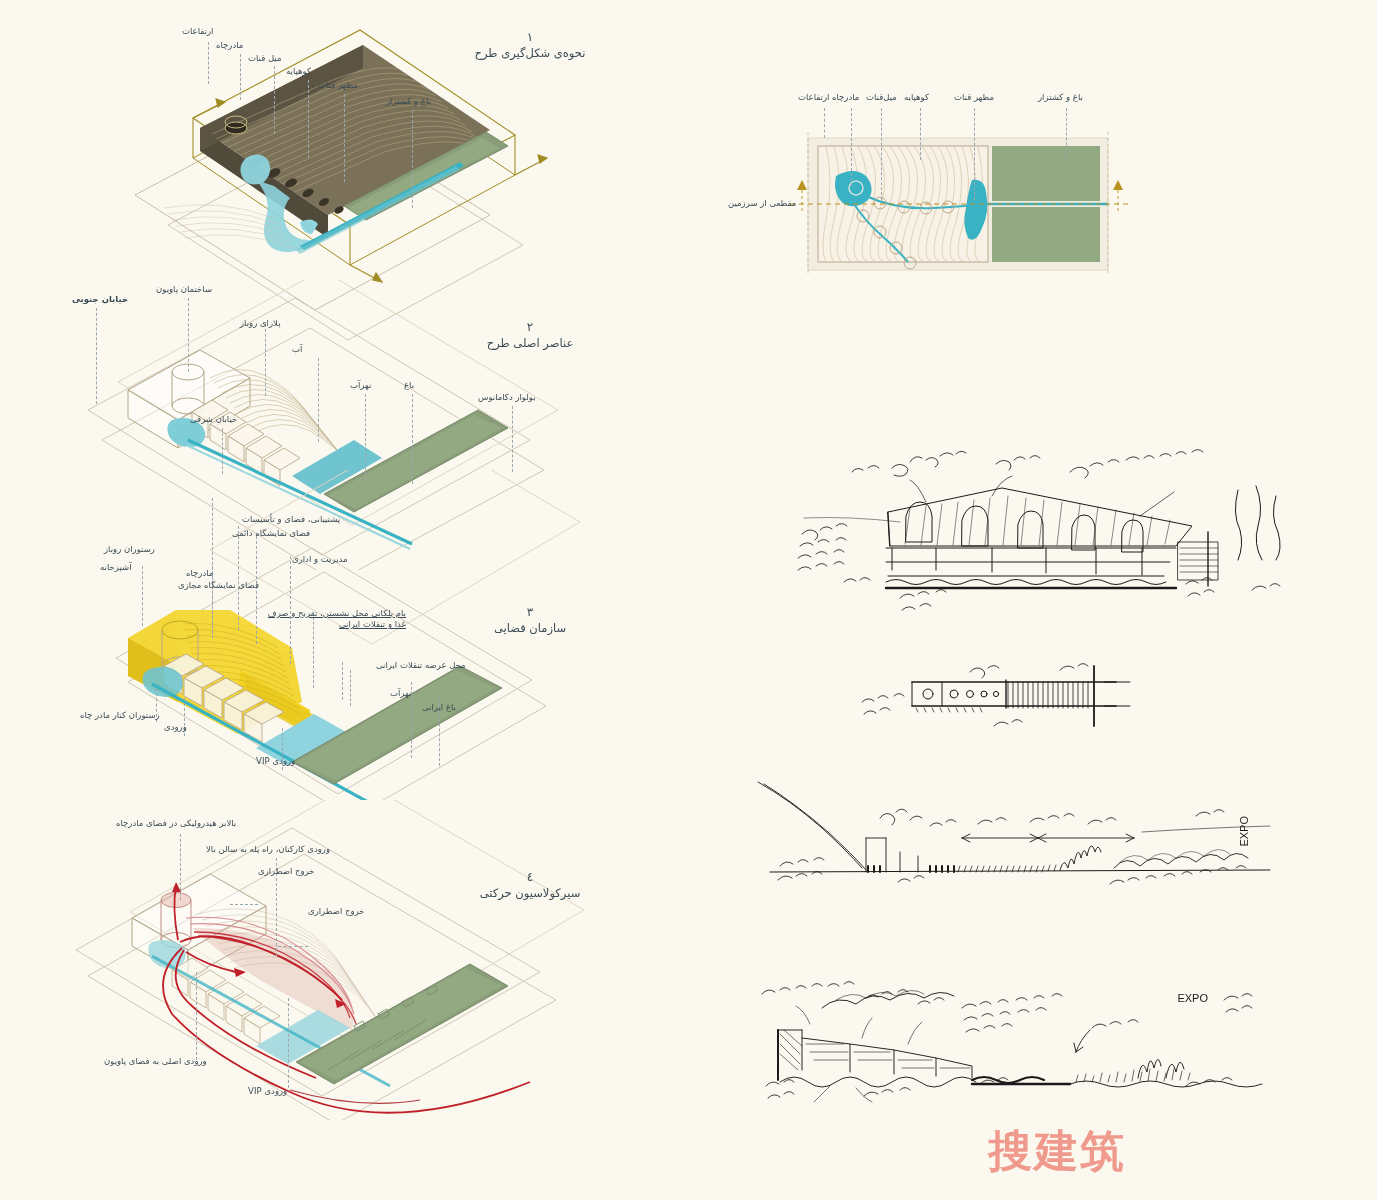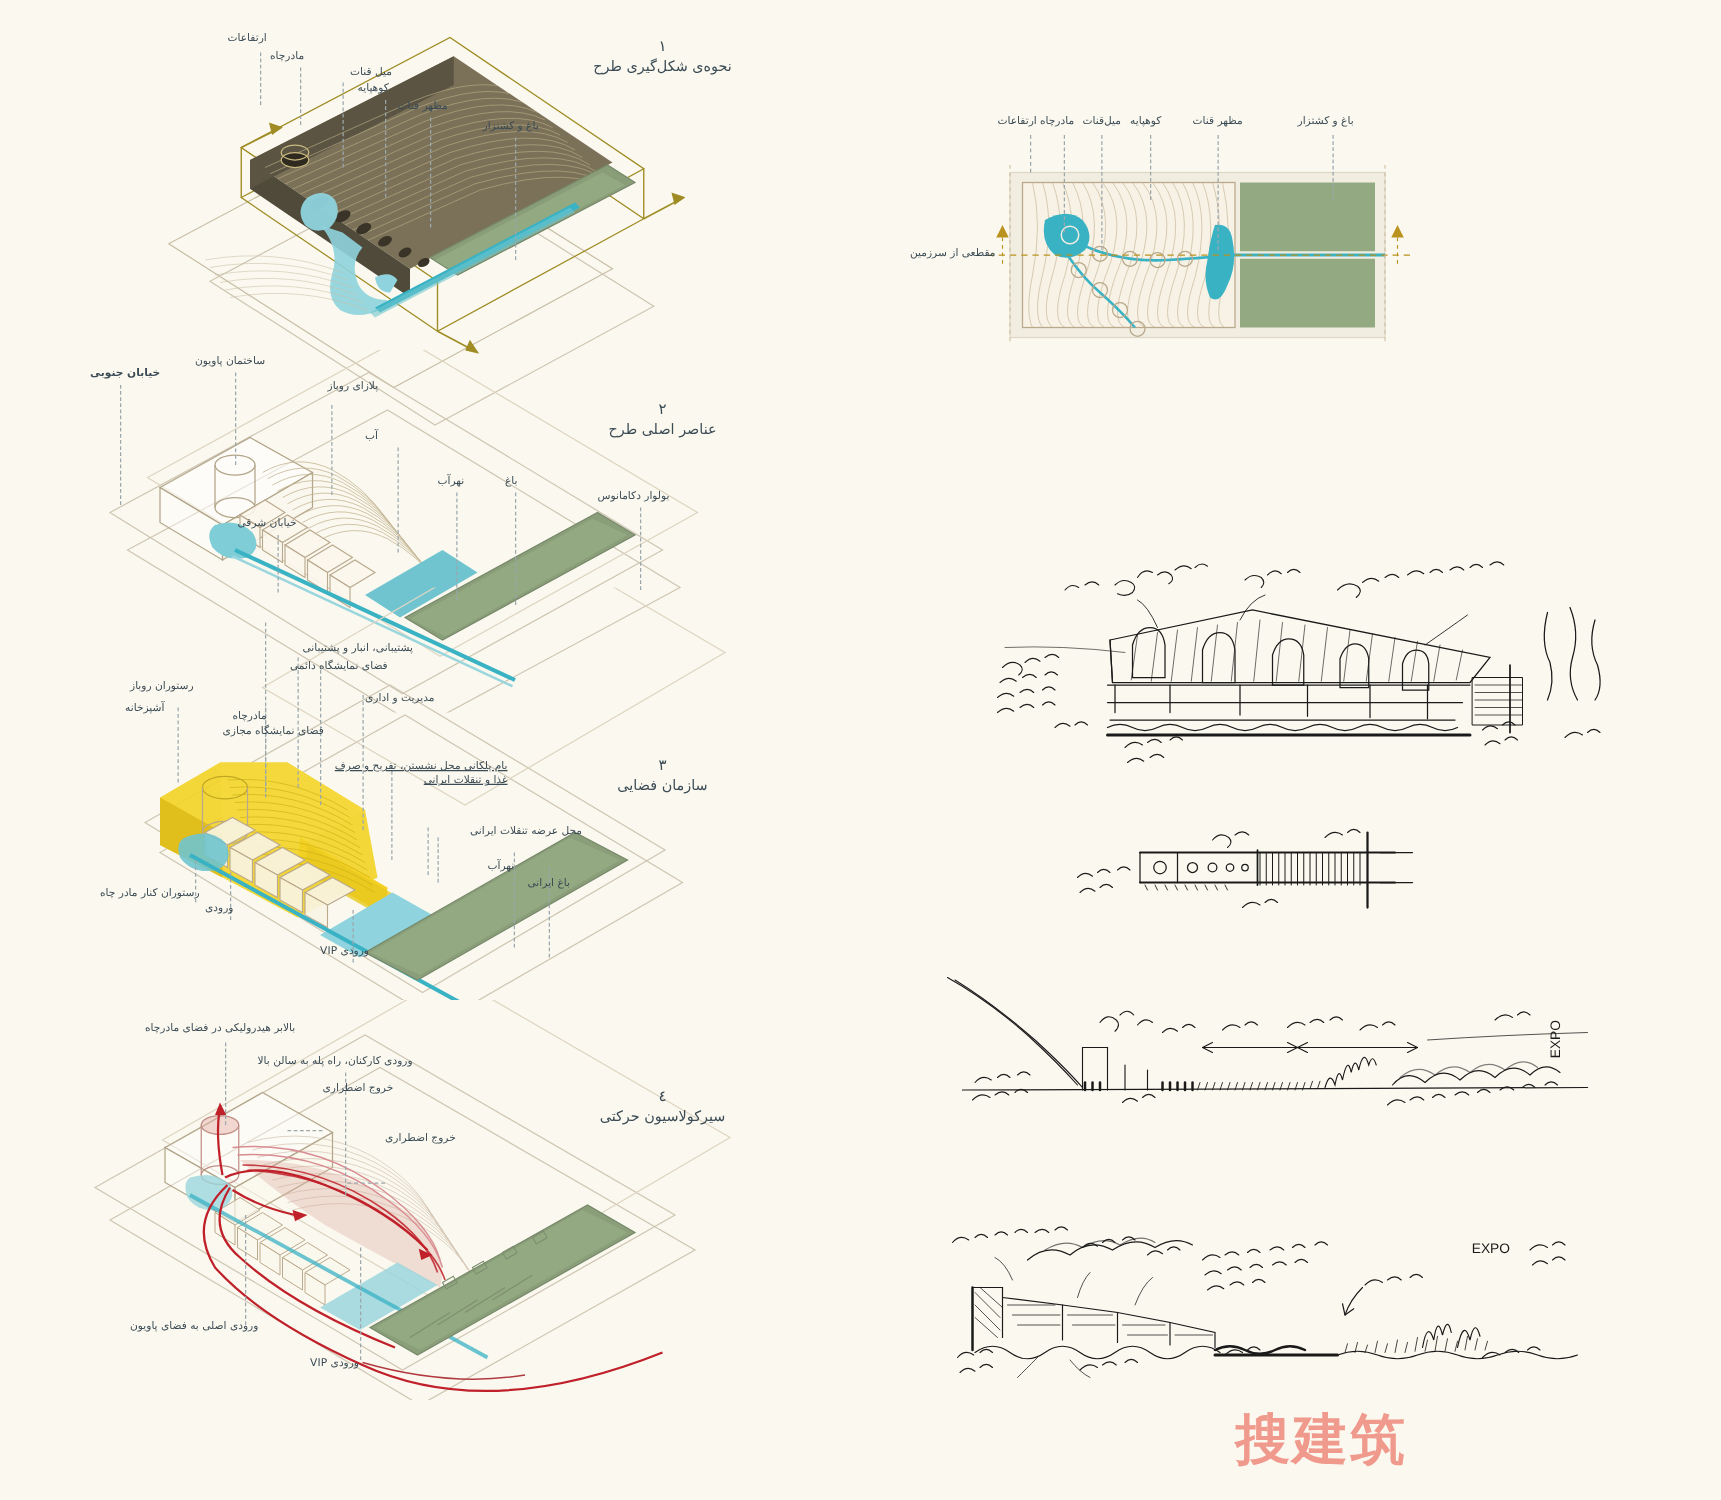--- a/index.html
+++ b/index.html
@@ -155,21 +155,21 @@
 
     <div class="leader" style="left:148px;top:32px;height:42px;"></div>
     <div class="leader" style="left:180px;top:44px;height:46px;"></div>
     <div class="leader" style="left:214px;top:56px;height:68px;"></div>
     <div class="leader" style="left:248px;top:70px;height:78px;"></div>
     <div class="leader" style="left:284px;top:84px;height:88px;"></div>
     <div class="leader" style="left:352px;top:100px;height:98px;"></div>
 
     <div class="lbl" style="left:122px;top:16px;">ارتفاعات</div>
     <div class="lbl" style="left:156px;top:30px;">مادرچاه</div>
-    <div class="lbl" style="left:188px;top:43px;margin-left:32px;">میل قنات</div>
+    <div class="lbl" style="left:188px;top:43px;">میل قنات</div>
     <div class="lbl" style="left:226px;top:56px;">کوهپایه</div>
     <div class="lbl" style="left:258px;top:70px;">مظهر قنات</div>
     <div class="lbl" style="left:326px;top:86px;">باغ و کشتزار</div>
   </div>
 
   <div class="sect-title" style="left:470px;top:30px;width:120px;">
     <span class="num">١</span>
     <span class="txt">نحوه‌ی شکل‌گیری طرح</span>
   </div>
 
@@ -240,21 +240,21 @@
     <div class="leader" style="left:128px;top:18px;height:74px;"></div>
     <div class="leader" style="left:205px;top:44px;height:72px;"></div>
     <div class="leader" style="left:258px;top:78px;height:84px;"></div>
     <div class="leader" style="left:305px;top:114px;height:86px;"></div>
     <div class="leader" style="left:352px;top:114px;height:90px;"></div>
     <div class="leader" style="left:452px;top:126px;height:66px;"></div>
     <div class="leader" style="left:162px;top:148px;height:46px;"></div>
 
     <div class="lbl" style="left:12px;top:14px;font-weight:bold;">خیابان جنوبی</div>
     <div class="lbl" style="left:96px;top:4px;">ساختمان پاویون</div>
-    <div class="lbl" style="left:180px;top:24px;margin-left:22px;">پلازای روباز</div>
+    <div class="lbl" style="left:180px;top:38px;">پلازای روباز</div>
     <div class="lbl" style="left:232px;top:64px;">آب</div>
     <div class="lbl" style="left:290px;top:100px;">نهرآب</div>
     <div class="lbl" style="left:344px;top:100px;">باغ</div>
     <div class="lbl" style="left:418px;top:112px;">بولوار دکامانوس</div>
     <div class="lbl" style="left:130px;top:134px;">خیابان شرقی</div>
   </div>
 
   <div class="sect-title" style="left:470px;top:320px;width:120px;">
     <span class="num">٢</span>
     <span class="txt">عناصر اصلی طرح</span>
@@ -330,21 +330,21 @@
     <div class="leader" style="left:290px;top:200px;height:36px;"></div>
     <div class="leader" style="left:351px;top:212px;height:76px;"></div>
     <div class="leader" style="left:379px;top:224px;height:72px;"></div>
     <div class="leader" style="left:96px;top:218px;height:34px;"></div>
     <div class="leader" style="left:124px;top:228px;height:38px;"></div>
     <div class="leader" style="left:222px;top:258px;height:42px;"></div>
 
     <div class="lbl" style="left:44px;top:74px;">رستوران روباز</div>
     <div class="lbl" style="left:118px;top:110px;">فضای نمایشگاه مجازی</div>
     <div class="lbl" style="left:108px;top:110px;opacity:0;"></div>
-    <div class="lbl" style="left:182px;top:44px;">پشتیبانی، انبار و پشتیبانی</div>
+    <div class="lbl" style="left:182px;top:44px;">پشتیبانی، فضای و تأسیسات</div>
     <div class="lbl" style="left:172px;top:58px;">فضای نمایشگاه دائمی</div>
     <div class="lbl" style="left:40px;top:92px;">آشپزخانه</div>
     <div class="lbl" style="left:212px;top:84px;margin-left:20px;">مدیریت و اداری</div>
     <div class="lbl wrap" style="left:200px;top:138px;width:146px;text-align:right;white-space:normal;text-decoration:underline;">بام پلکانی محل نشستن، تفریح و صرف غذا و تنقلات ایرانی</div>
     <div class="lbl" style="left:316px;top:190px;">محل عرضه تنقلات ایرانی</div>
     <div class="lbl" style="left:20px;top:240px;">رستوران کنار مادر چاه</div>
     <div class="lbl" style="left:104px;top:252px;">ورودی</div>
     <div class="lbl" style="left:330px;top:218px;">نهرآب</div>
     <div class="lbl" style="left:362px;top:232px;">باغ ایرانی</div>
     <div class="lbl" style="left:196px;top:286px;direction:rtl;">ورودی VIP</div>

